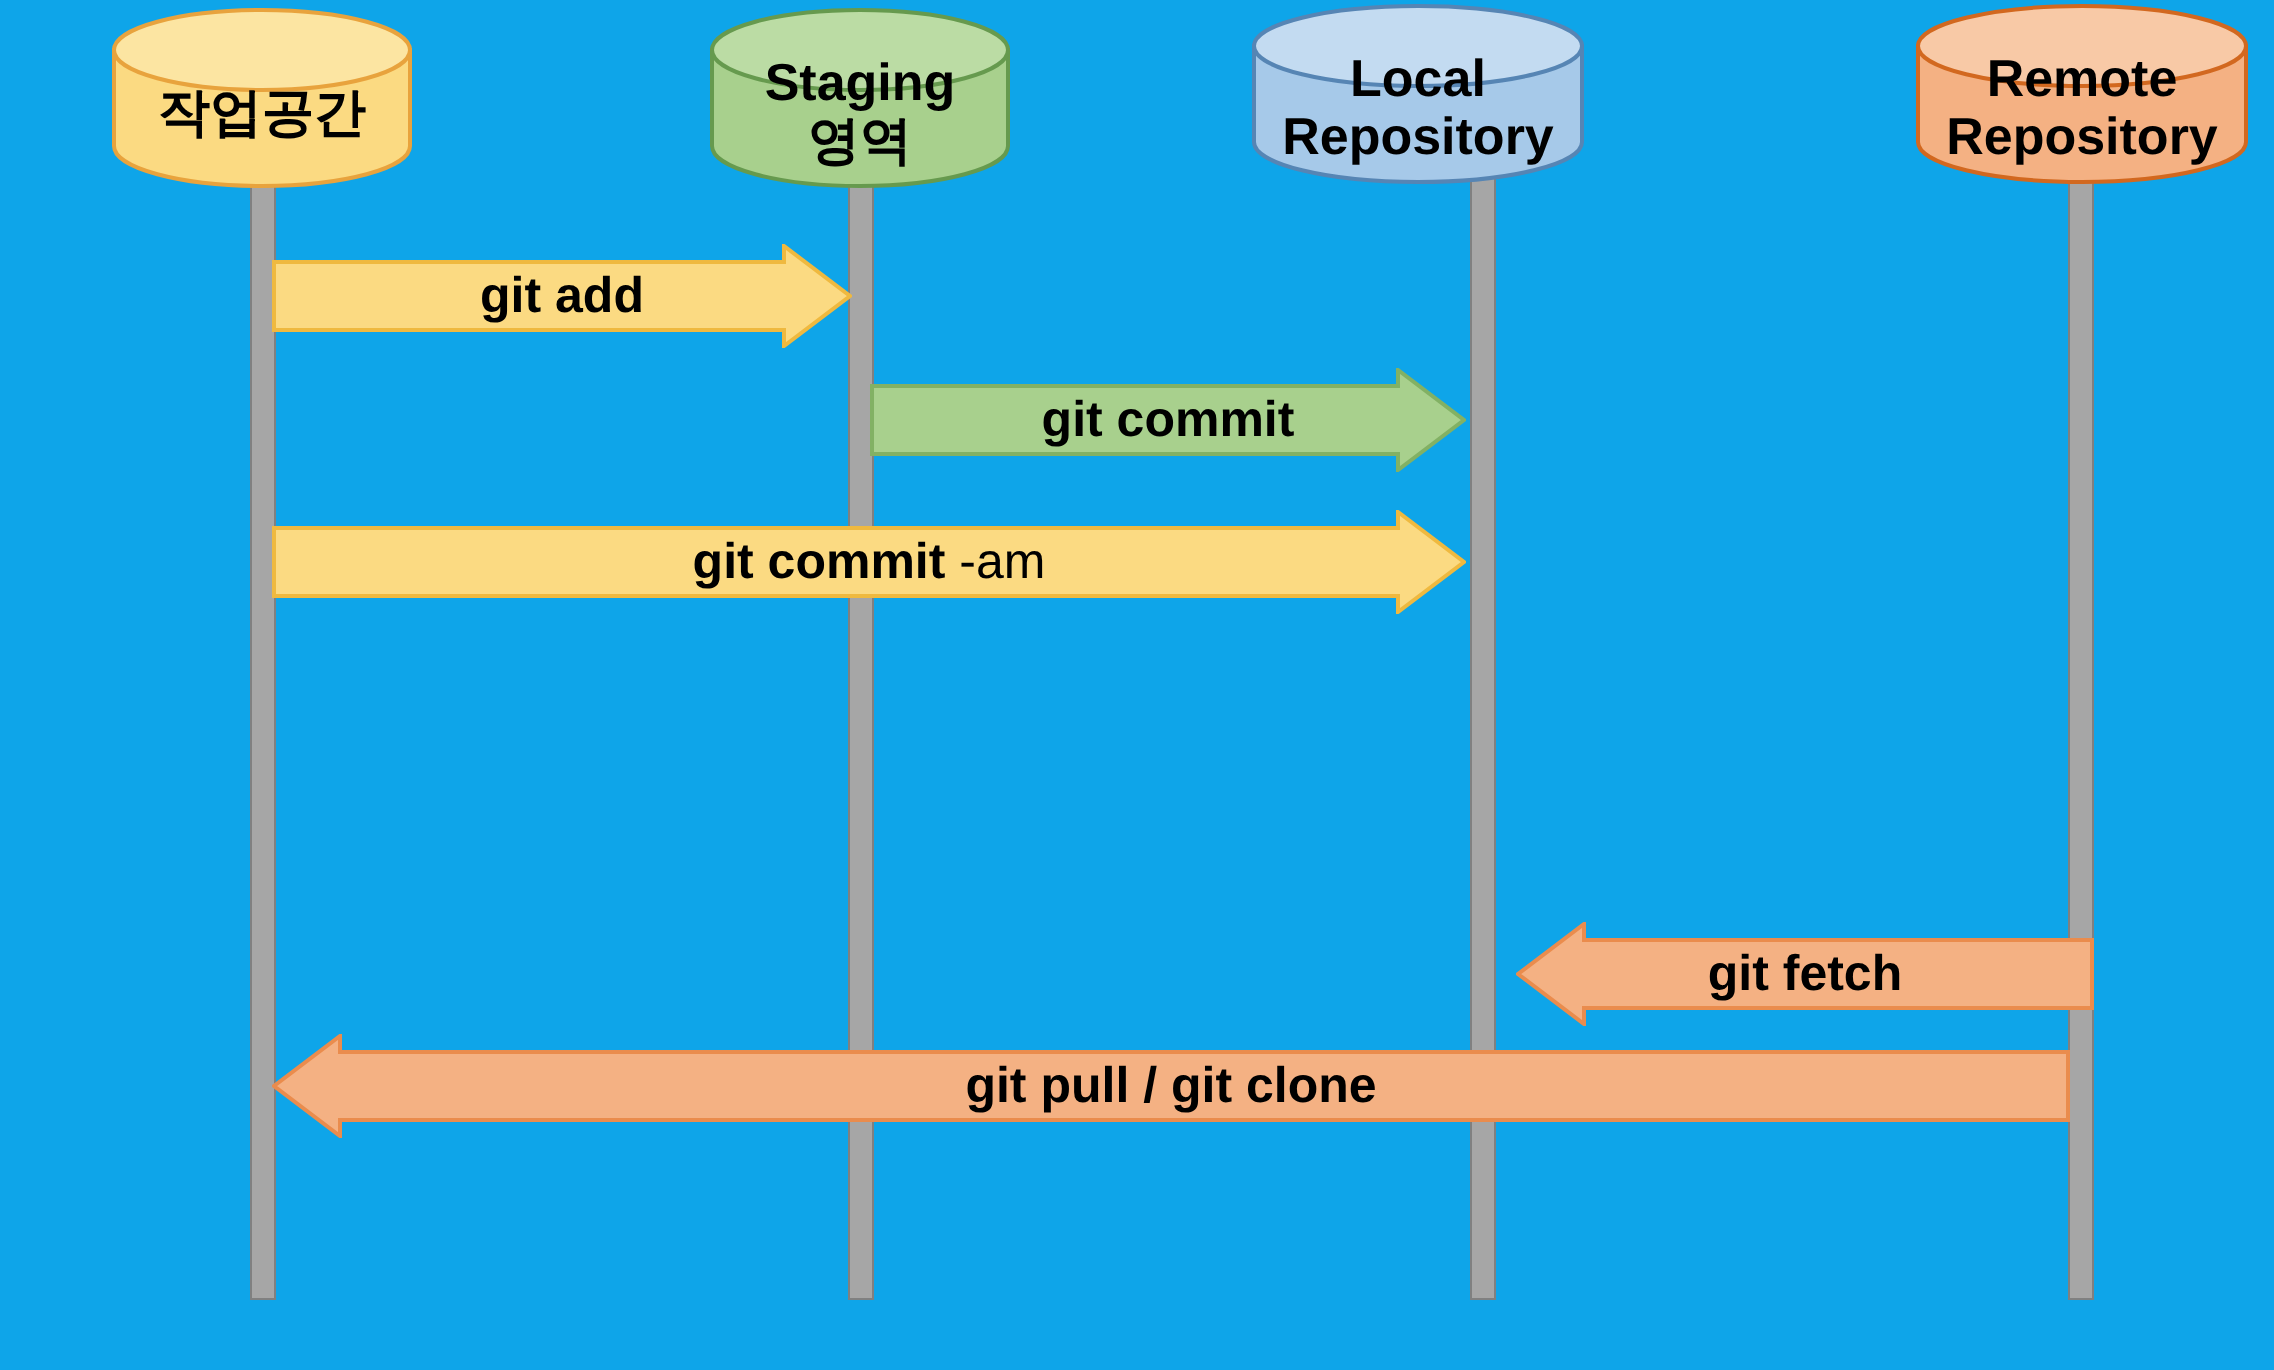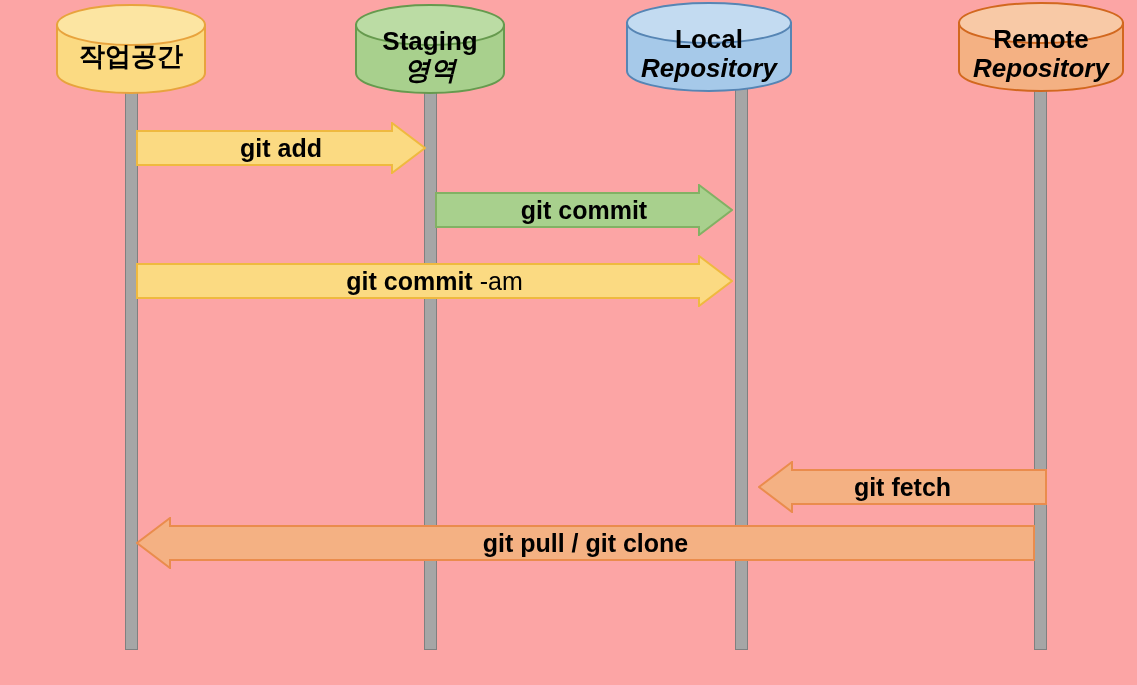--- a/index.html
+++ b/index.html
@@ -36,21 +36,21 @@
     display: flex;
     flex-direction: column;
     align-items: center;
     justify-content: center;
     text-align: center;
     font-weight: 700;
     color: #000000;
     line-height: 1.1;
   }
   .node-label .l1 { font-size: 26px; }
-  .node-label .l2 { font-size: 26px; font-style: italic; }
+  .node-label .l2 { font-size: 26px; }
 
   .arrow {
     position: absolute;
     height: 52px;
     z-index: 2;
   }
   .arrow svg { display: block; }
   .arrow-label {
     position: absolute;
     inset: 0;
@@ -60,21 +60,21 @@
     color: #000000;
     font-size: 25px;
     white-space: pre;
   }
   .arrow-label b { font-weight: 700; }
   .arrow-label .reg { font-weight: 400; }
 </style>
 </head>
 <body>
 
-<div class="canvas" style="background: #fca5a5;">
+<div class="canvas" style="background: #0ea5e9;">
 
   <div class="lifeline" style="left:125px"></div>
   <div class="lifeline" style="left:424px"></div>
   <div class="lifeline" style="left:735px"></div>
   <div class="lifeline" style="left:1034px"></div>
 
   <div class="node" style="left:56px;top:4px;width:150px;height:92px">
     <svg width="150" height="92" viewBox="0 0 150 92">
       <path d="M1,21 L1,69 A74,20 0 0 0 149,69 L149,21 Z" stroke-width="2" fill="#FBDA82" stroke="#E8A33D"></path>
       <ellipse cx="75" cy="21" rx="74" ry="20" stroke-width="2" fill="#FCE5A2" stroke="#E8A33D"></ellipse>

